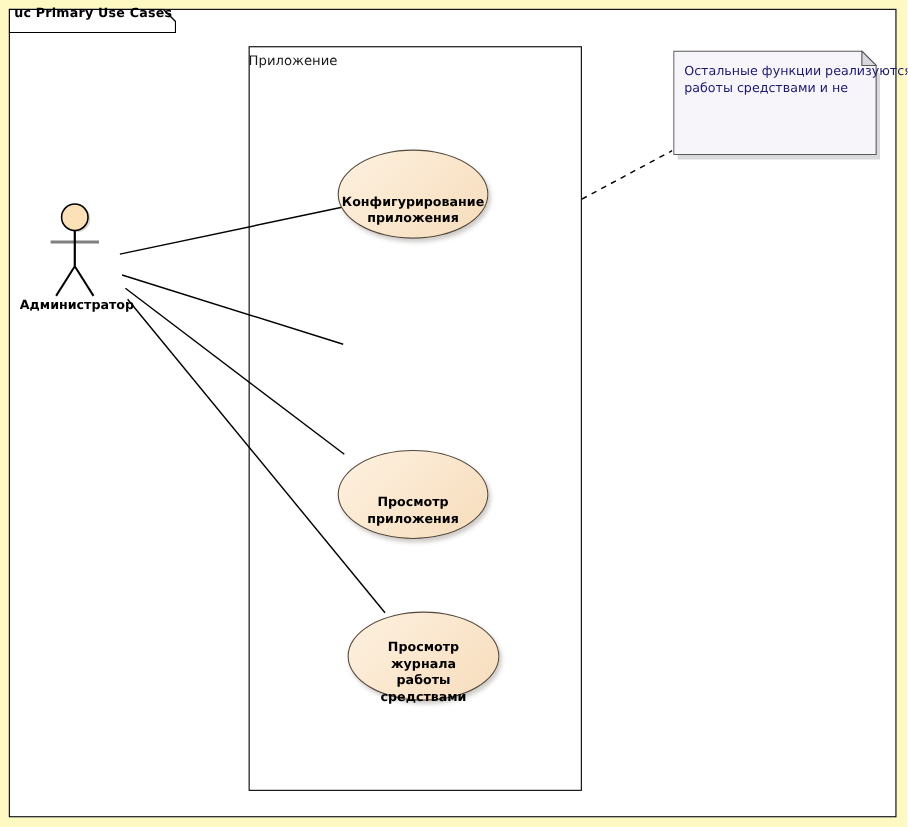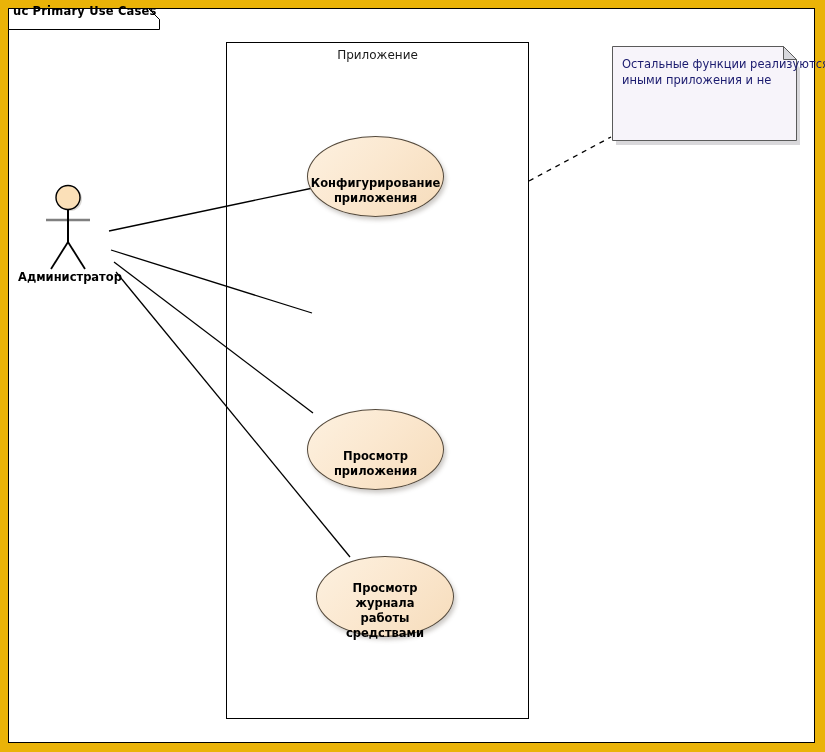--- a/index.html
+++ b/index.html
@@ -10,21 +10,21 @@
   body {
     font-family: "DejaVu Sans", "Liberation Sans", sans-serif;
     width: 825px;
     height: 752px;
     overflow: hidden;
   }
   #canvas {
     position: relative;
     width: 825px;
     height: 752px;
-    background: #eab308;
+    background: #fef9c3;
   }
   
   .frame {
     position: absolute;
     left: 8px;
     top: 8px;
     width: 807px;
     height: 735px;
     border: 1px solid #000000;
     box-sizing: border-box;
@@ -57,21 +57,20 @@
     height: 677px;
     border: 1px solid #000000;
     box-sizing: border-box;
     background: transparent;
   }
   .boundary-label {
     position: absolute;
     left: 226px;
     top: 48px;
     width: 303px;
-    text-align: center;
     font-size: 12px;
     color: #1a1a1a;
     white-space: nowrap;
   }
   
   .actor {
     position: absolute;
     left: 38px;
     top: 180px;
     width: 62px;
@@ -212,17 +211,17 @@
     <svg class="note-shape" width="192" height="101" viewBox="0 0 192 101">
 
       <path d="M4 4 L170 4 L188 22 L188 99 L4 99 Z" fill="rgba(120,115,125,0.28)"></path>
 
       <path d="M0.5 0.5 L171.5 0.5 L184.5 13.5 L184.5 94.5 L0.5 94.5 Z" fill="#f7f4fa" stroke="#5a5a5a" stroke-width="1"></path>
 
       <path d="M171.5 0.5 L171.5 13.5 L184.5 13.5 Z" fill="#d8d8dd" stroke="#5a5a5a" stroke-width="1"></path>
     </svg>
     <div class="note-text">
       <div>Остальные функции реализуются</div>
-      <div>иными приложения и не</div>
+      <div>работы средствами и не</div>
     </div>
   </div>
 
 </div>
 
 </body></html>

